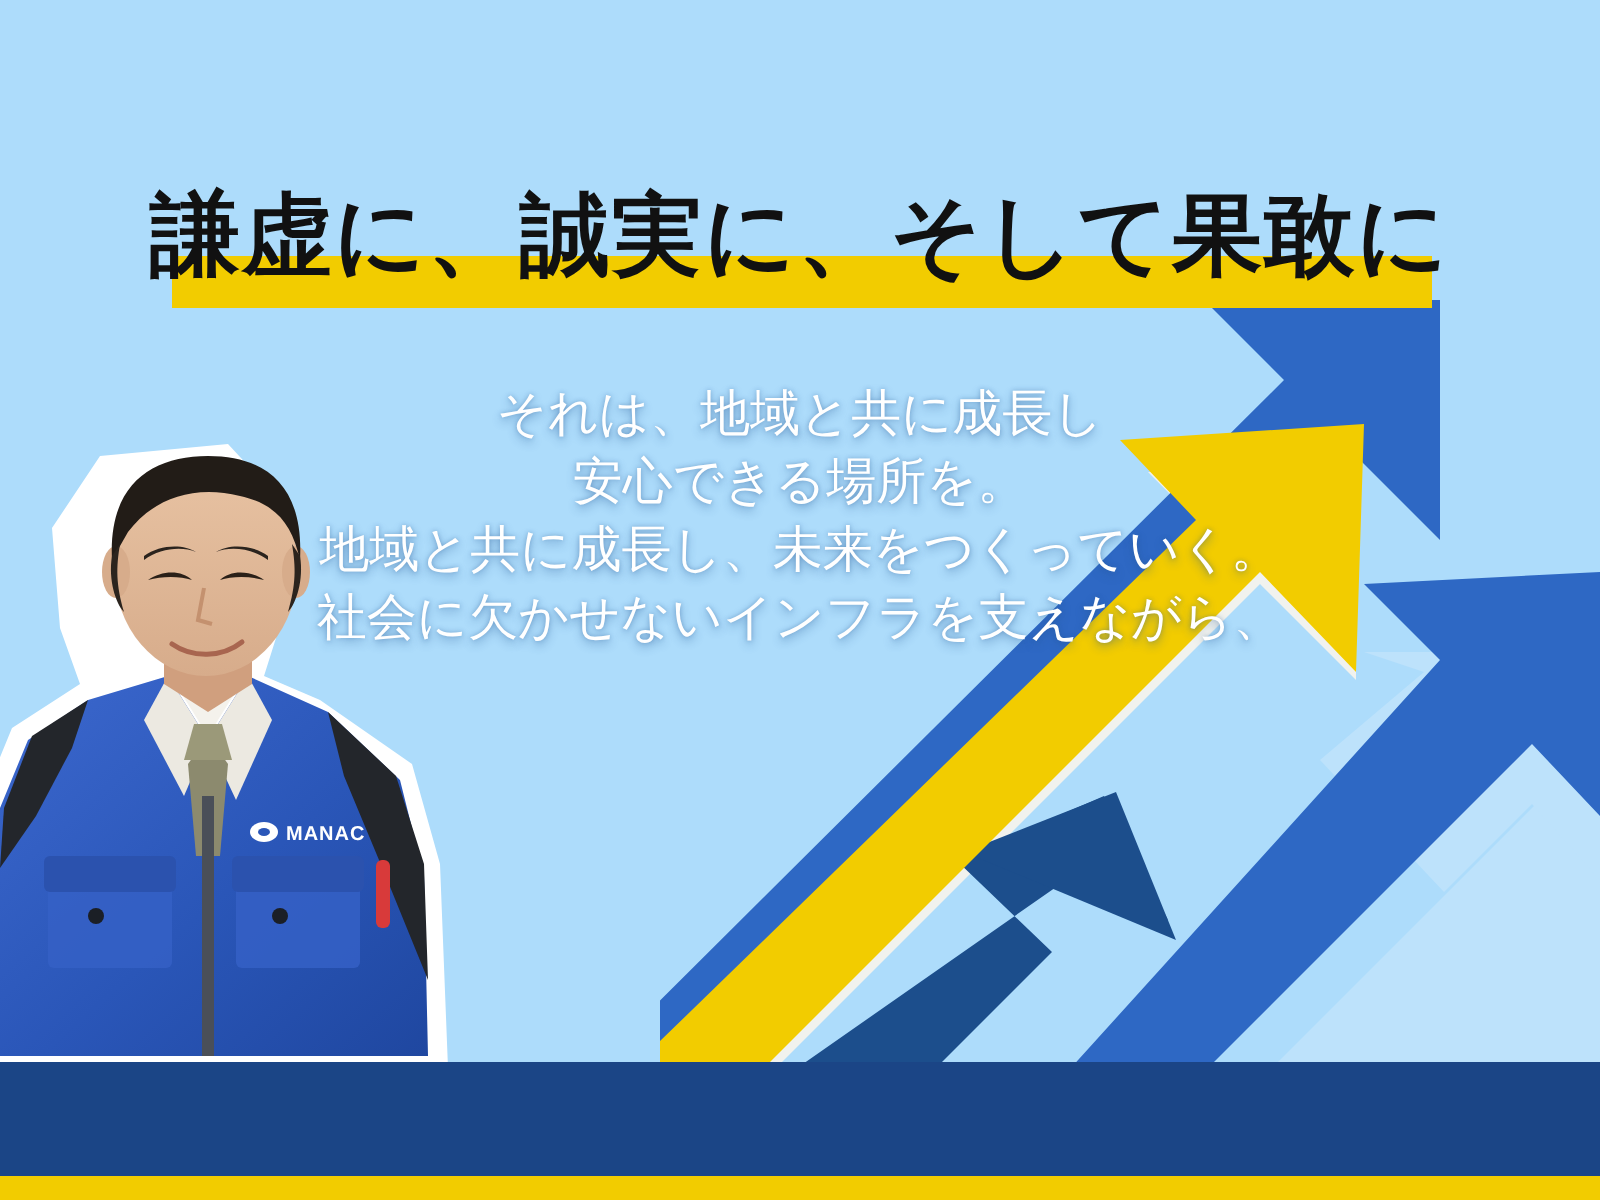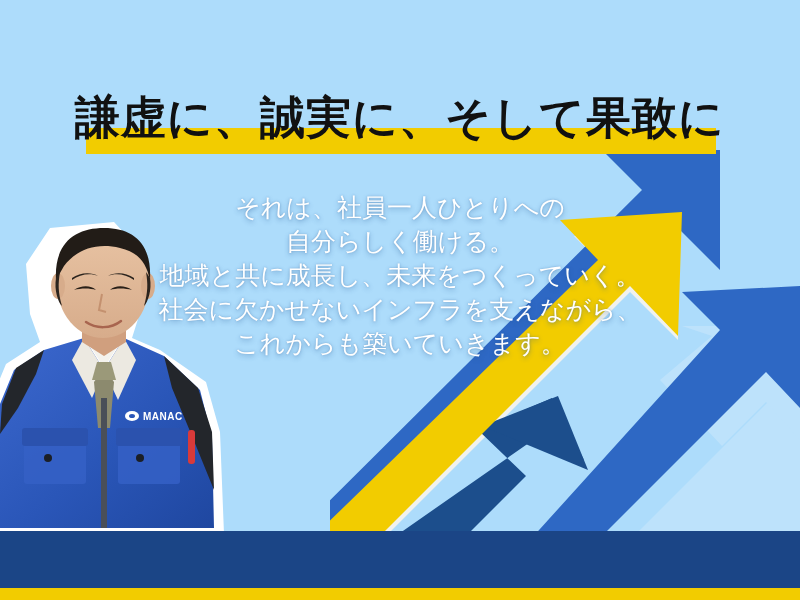--- a/index.html
+++ b/index.html
@@ -117,25 +117,24 @@
       </g>
     </svg>
   </div>
 
   <div id="headline-wrap">
     <div id="headline-band"></div>
     <div id="headline-text">謙虚に、誠実に、そして果敢に</div>
   </div>
 
   <div id="body-copy">
-    <span class="line">それは、社員一人ひとりへの</span>
-    <span class="line">自分らしく働ける。</span>
+    <span class="line">それは、地域と共に成長し</span>
+    <span class="line">安心できる場所を。</span>
     <span class="line">地域と共に成長し、未来をつくっていく。</span>
     <span class="line">社会に欠かせないインフラを支えながら、</span>
-    <span class="line">これからも築いていきます。</span>
   </div>
 
   <div id="person">
     <svg viewBox="0 0 232 312" xmlns="http://www.w3.org/2000/svg">
       <defs>
         <linearGradient id="jacketGrad" x1="0" y1="0" x2="1" y2="1">
           <stop offset="0%" stop-color="#3C68CE"></stop>
           <stop offset="55%" stop-color="#2A56B8"></stop>
           <stop offset="100%" stop-color="#1F47A0"></stop>
         </linearGradient>

